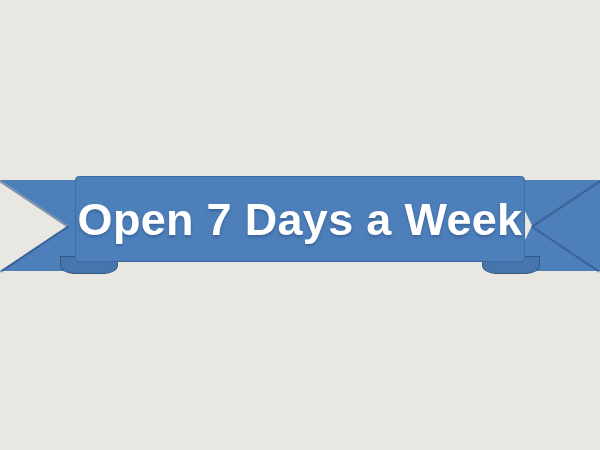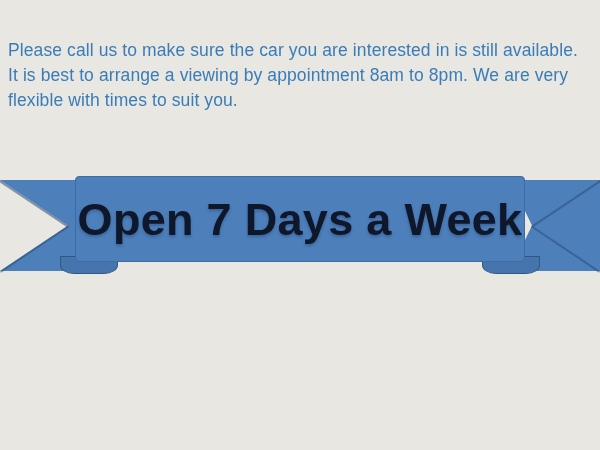--- a/index.html
+++ b/index.html
@@ -103,38 +103,37 @@
     border: 1px solid #3d6ba3;
     box-sizing: border-box;
     border-radius: 4px;
     z-index: 3;
     display: flex;
     align-items: center;
     justify-content: center;
   }
 
   .ribbon-title {
-    color: #0f172a;
+    color: #ffffff;
     font-family: "Liberation Sans", sans-serif;
     font-size: 45px;
     font-weight: bold;
     letter-spacing: 0.3px;
     line-height: 1;
     text-shadow: 0 2px 3px rgba(30, 60, 100, 0.40);
     white-space: nowrap;
     margin: 0;
     user-select: none;
   }
 </style>
 </head>
 <body>
 
 <div id="page-root">
 
-  <p class="intro-paragraph">Please call us to make sure the car you are interested in is still available. It is best to arrange a viewing by appointment 8am to 8pm. We are very flexible with times to suit you.</p>
 
   <div class="ribbon">
 
     <div class="ribbon-tail ribbon-tail-left"></div>
     <div class="tail-edge" style="left:0; top:12px; width:82px; height:2px; transform-origin:0 0; transform:rotate(33.8deg);"></div>
     <div class="tail-edge" style="left:0; top:103px; width:82px; height:2px; transform-origin:0 0; transform:rotate(-33.8deg);"></div>
 
     <div class="ribbon-tail ribbon-tail-right"></div>
     <div class="tail-edge" style="right:0; top:12px; width:82px; height:2px; transform-origin:100% 0; transform:rotate(-33.8deg);"></div>
     <div class="tail-edge" style="right:0; top:103px; width:82px; height:2px; transform-origin:100% 0; transform:rotate(33.8deg);"></div>

